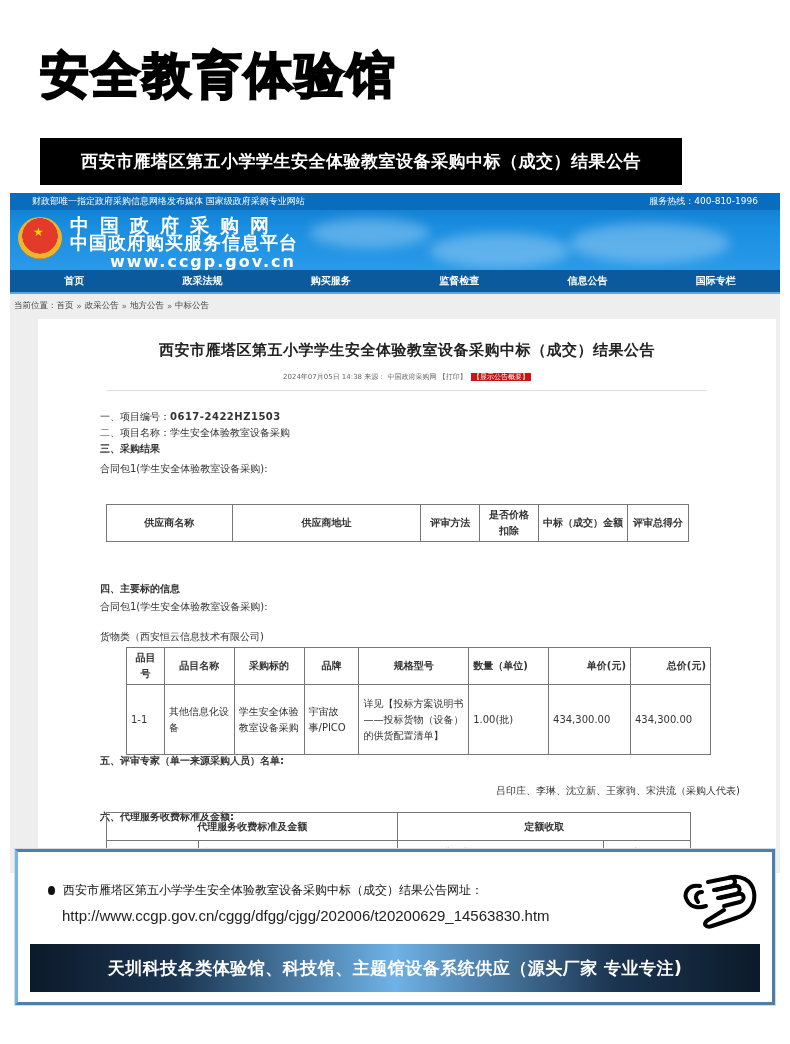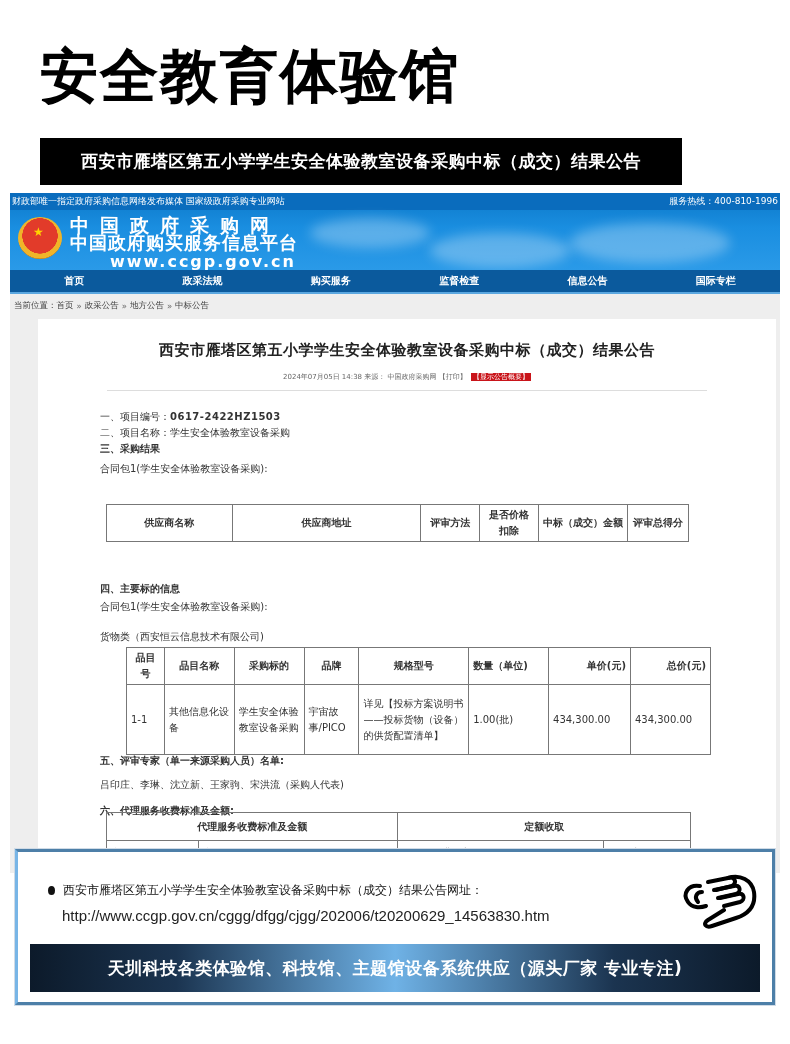--- a/index.html
+++ b/index.html
@@ -2,21 +2,21 @@
 <html><head>
 <meta charset="utf-8">
 <style>
   * { box-sizing: border-box; margin: 0; padding: 0; }
   html, body { width: 790px; height: 1044px; background: #ffffff; overflow: hidden; }
   body { position: relative; font-family: "DejaVu Sans", "Liberation Sans", sans-serif; color: #333; }
 
   
   .big-title {
     position: absolute; left: 40px; top: 36px;
-    font-size: 58px; font-weight: 400; letter-spacing: 2px; color: #000;
+    font-size: 49px; font-weight: 700; letter-spacing: 2px; color: #000;
     line-height: 80px;
     -webkit-text-stroke: 2px #000;
   }
   .sub-banner {
     position: absolute; left: 40px; top: 138px; width: 642px; height: 47px;
     background: #000; color: #fff; font-size: 17px; font-weight: bold;
     display: flex; align-items: center; justify-content: center; letter-spacing: 0.5px;
   }
 
   
@@ -24,21 +24,21 @@
     position: absolute; left: 10px; top: 193px; width: 770px; height: 680px;
     background: #eeeeee; overflow: hidden;
   }
   .site-top {
     height: 77px;
     background: linear-gradient(180deg, #0c78c9 0%, #1a8ee0 45%, #2a9ae8 100%);
     position: relative; overflow: hidden;
   }
   .topbar {
     height: 17px; background: #0a6cbd; color: #fff; font-size: 9px;
-    display: flex; justify-content: space-between; align-items: center; padding: 0 2px;
+    display: flex; justify-content: space-between; align-items: center; padding: 0 22px;
   }
   .cloud { position: absolute; border-radius: 50%; background: rgba(255,255,255,0.28); filter: blur(6px); }
   .emblem {
     position: absolute; left: 8px; top: 24px; width: 44px; height: 42px; border-radius: 50%;
     background: radial-gradient(circle at 50% 45%, #e23b2a 0 55%, #f0b429 56% 70%, #d98b12 71% 100%);
   }
   .emblem-star { position: absolute; left: 15px; top: 8px; color: #ffd400; font-size: 12px; }
   .logo-cn1 {
     position: absolute; left: 60px; top: 22px; color: #fff; font-size: 19px; font-weight: bold;
     letter-spacing: 11px; line-height: 20px;
@@ -207,21 +207,21 @@
           <td>详见【投标方案说明书——投标货物（设备）的供货配置清单】</td>
           <td>1.00(批)</td>
           <td>434,300.00</td>
           <td>434,300.00</td>
         </tr>
       </tbody>
         </table>
 
       <div style="position:absolute;top:344px;left:0;width:640px;">
         <div class="line bold">五、评审专家（单一来源采购人员）名单:</div>
-        <div class="line" style="margin-top:8px;">吕印庄、李琳、沈立新、王家驹、宋洪流（采购人代表)</div>
+        <div class="line" style="margin-top:14px;text-align:right;">吕印庄、李琳、沈立新、王家驹、宋洪流（采购人代表)</div>
         <div class="line bold" style="margin-top:10px;">六、代理服务收费标准及金额:</div>
       </div>
 
       <table class="t3">
         <tbody>
             <tr>
           <th colspan="2" style="height:28px;">代理服务收费标准及金额</th>
           <th colspan="2">定额收取</th>
         </tr>
         <tr>

